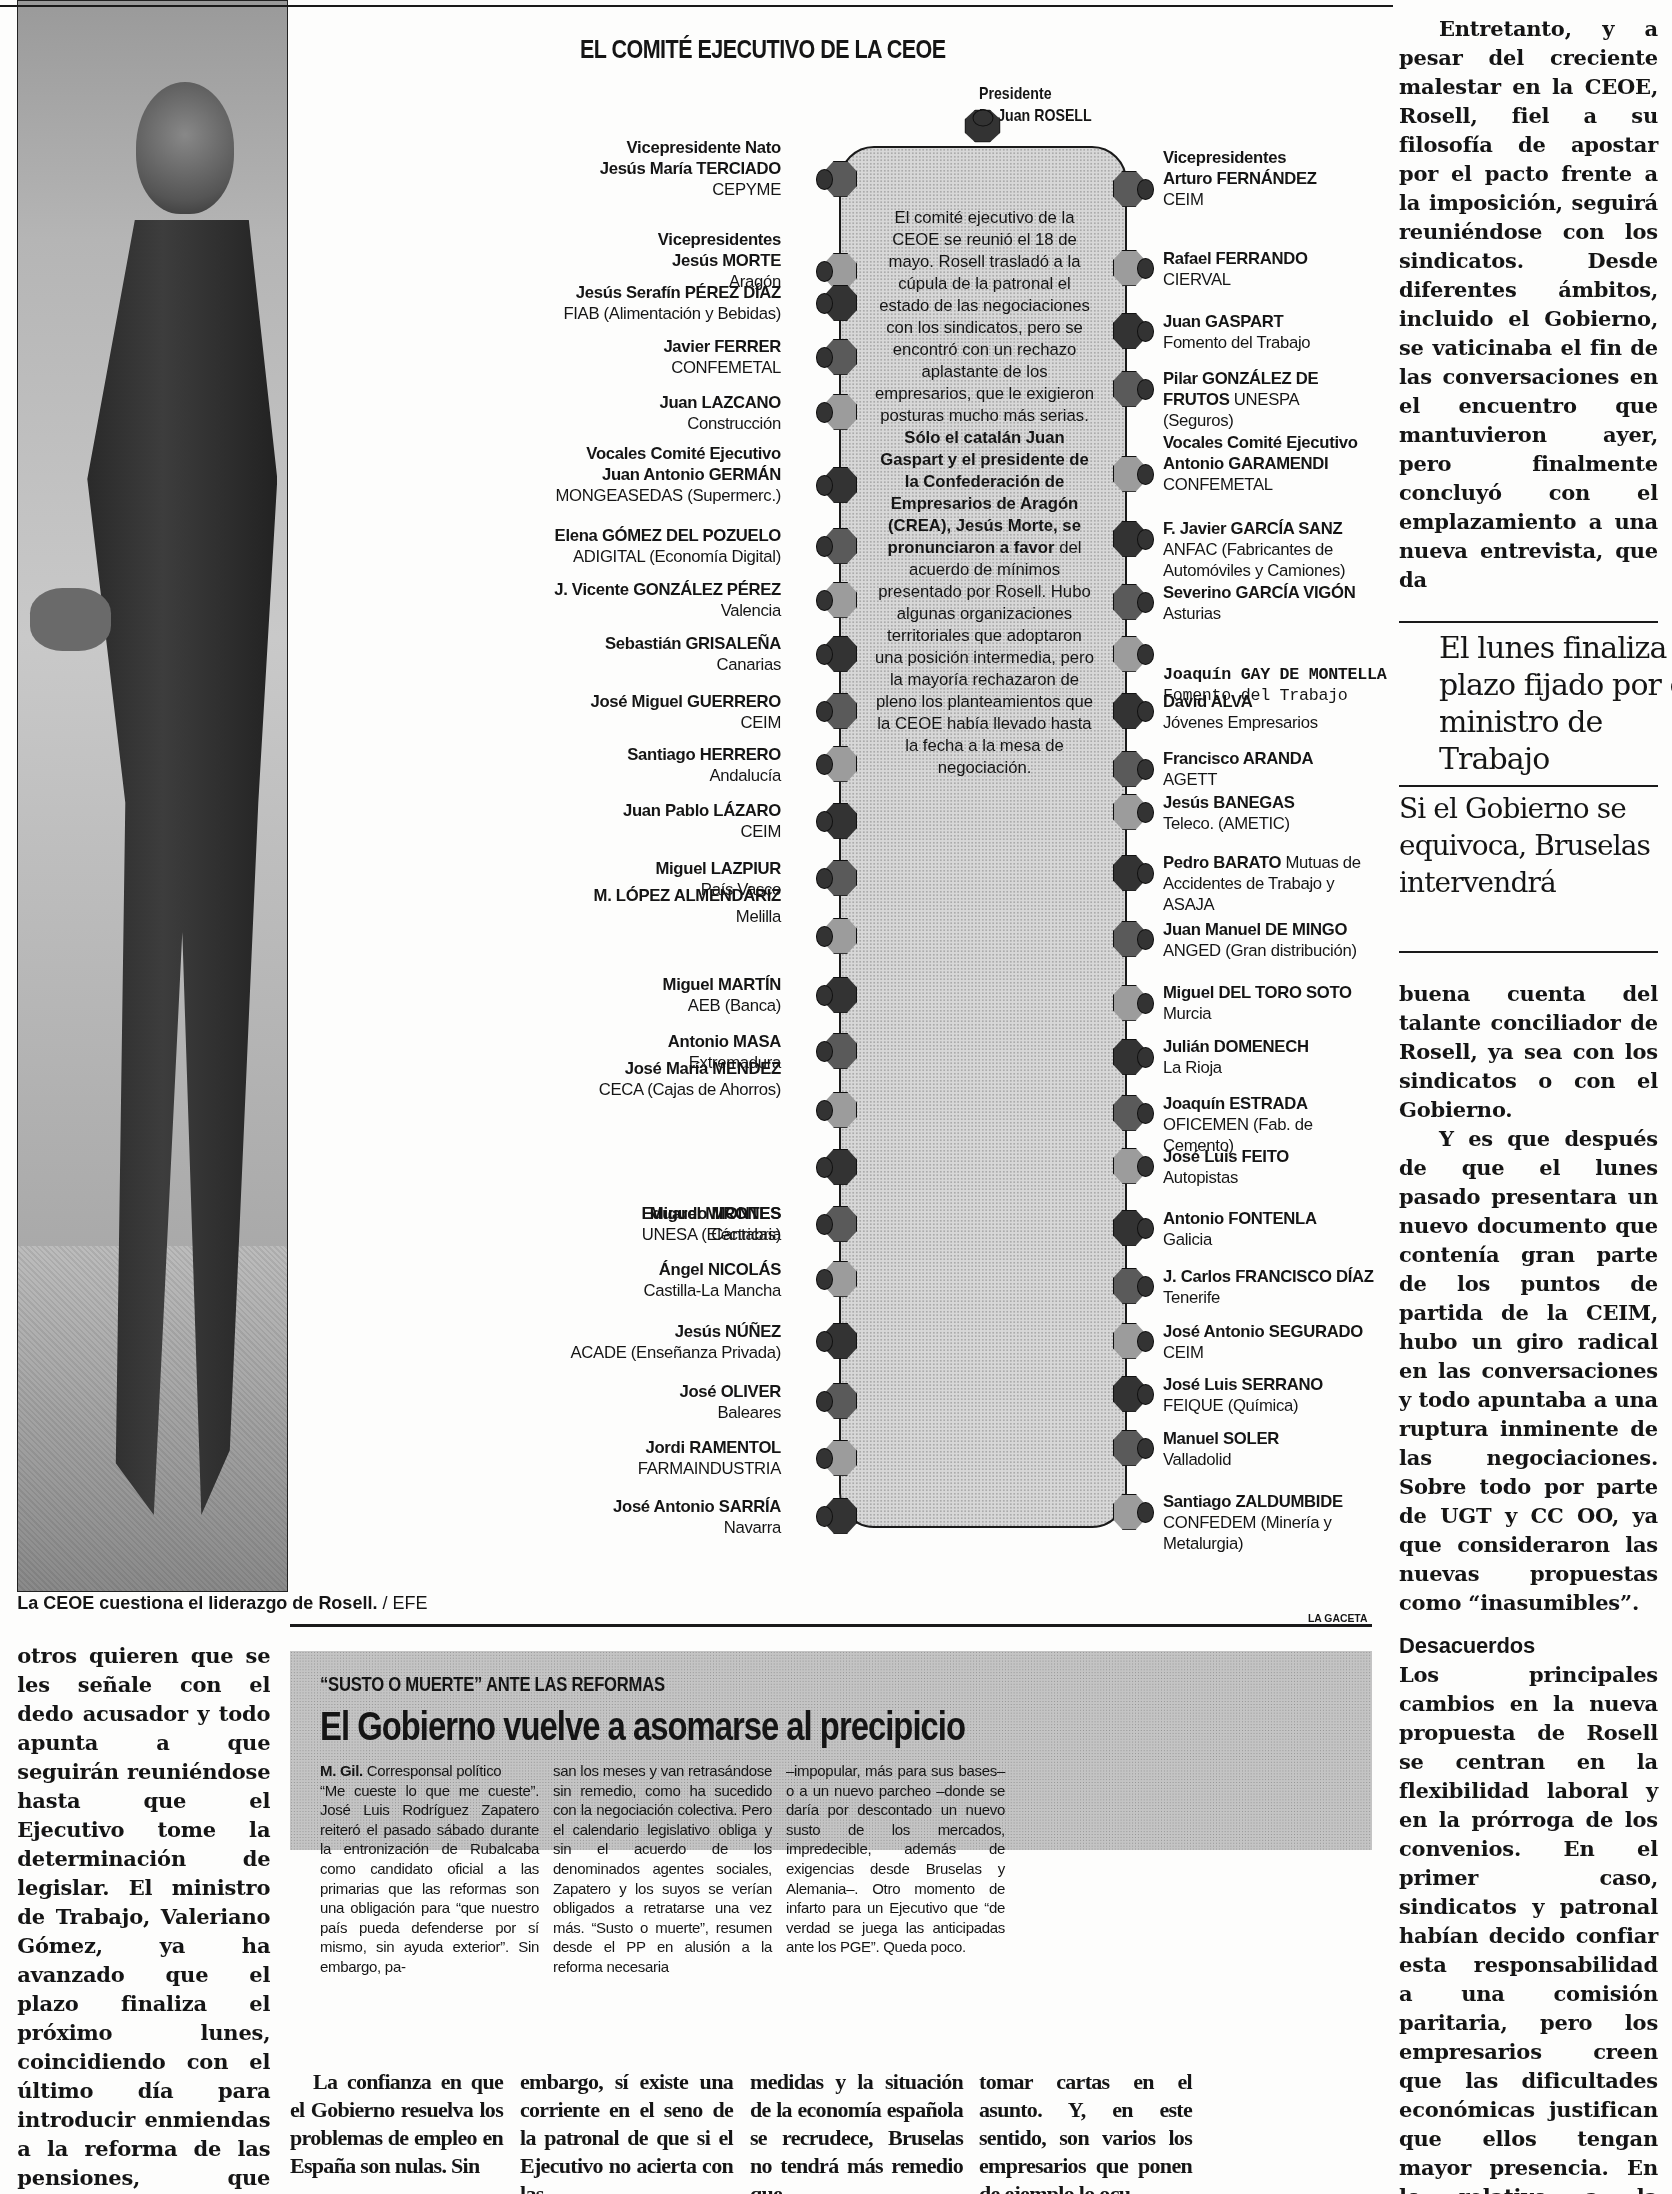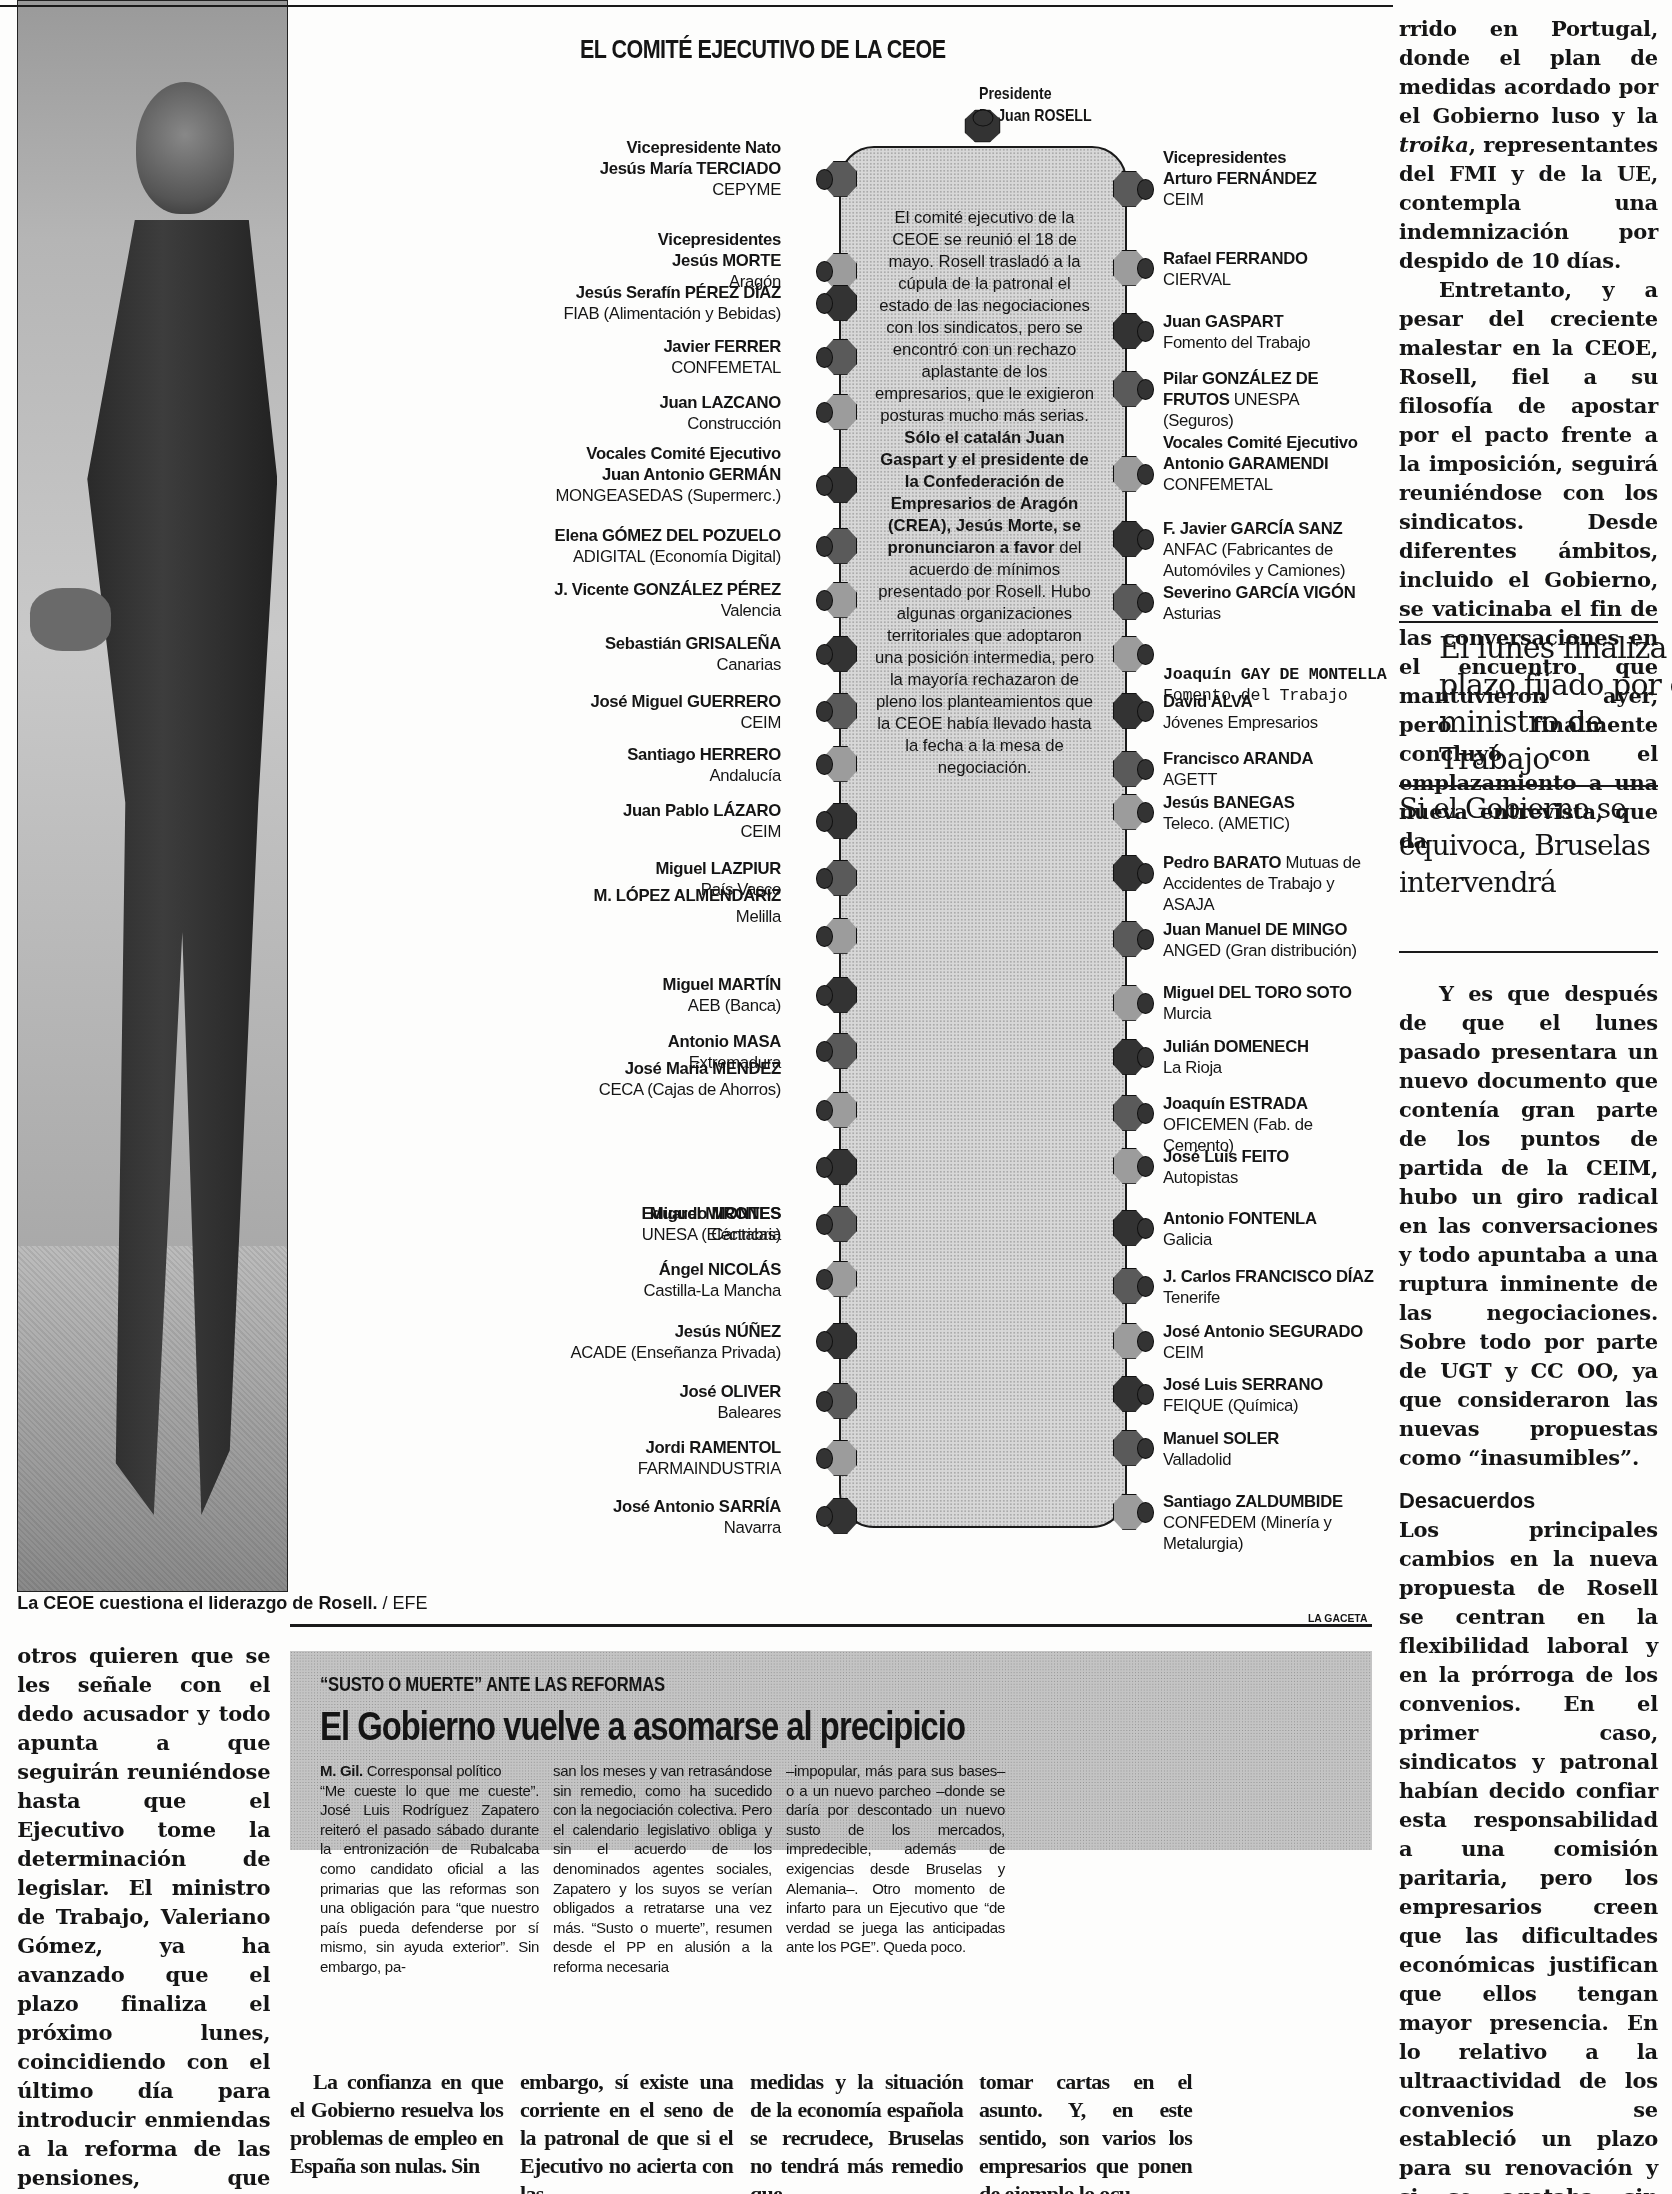--- a/index.html
+++ b/index.html
@@ -310,29 +310,29 @@
     <div class="member right" style="top: 1491px;">
       <span class="name">Santiago ZALDUMBIDE</span>
       <span class="org" style="max-width: 207px;">CONFEDEM (Minería y Metalurgia)</span>
     </div>
   </div>
 
 <div id="graphic-credit">LA GACETA</div>
 <div id="graphic-rule-bottom"></div>
 
 <div id="right-col-top" class="serif-body">
-  <p><span>rrido en Portugal, donde el plan de medidas acordado por el Gobierno luso y la </span><i>troika</i><span>, representantes del FMI y de la UE, contempla una indemnización por despido de 10 días.</span></p>
   <p class="indent">Entretanto, y a pesar del creciente malestar en la CEOE, Rosell, fiel a su filosofía de apostar por el pacto frente a la imposición, seguirá reuniéndose con los sindicatos. Desde diferentes ámbitos, incluido el Gobierno, se vaticinaba el fin de las conversaciones en el encuentro que mantuvieron ayer, pero finalmente concluyó con el emplazamiento a una nueva entrevista, que da</p>
 </div>
 <div id="right-col-rule1"></div>
 <div id="headline1">El lunes finaliza el plazo fijado por el ministro de Trabajo</div>
 <div id="right-col-rule2" style="top:785px"></div>
 <div id="headline2" style="top:790px">Si el Gobierno se equivoca, Bruselas intervendrá</div>
 <div id="right-col-rule3" style="top:951px"></div>
 <div id="right-col-mid" class="serif-body" style="top:979px">
+  <p>buena cuenta del talante conciliador de Rosell, ya sea con los sindicatos o con el Gobierno.</p>
   <p class="indent">Y es que después de que el lunes pasado presentara un nuevo documento que contenía gran parte de los puntos de partida de la CEIM, hubo un giro radical en las conversaciones y todo apuntaba a una ruptura inminente de las negociaciones. Sobre todo por parte de UGT y CC OO, ya que consideraron las nuevas propuestas como “inasumibles”.</p>
   <div id="subhead">Desacuerdos</div>
   <p>Los principales cambios en la nueva propuesta de Rosell se centran en la flexibilidad laboral y en la prórroga de los convenios. En el primer caso, sindicatos y patronal habían decido confiar esta responsabilidad a una comisión paritaria, pero los empresarios creen que las dificultades económicas justifican que ellos tengan mayor presencia. En lo relativo a la ultraactividad de los convenios se estableció un plazo para su renovación y si se agotaba sin acuerdo, se recurriría al arbitraje. Ahora la CEOE fija una vigencia de seis meses y si no hay consenso prevalecería el de ámbito sectorial.</p>
 </div>
 
 <div id="left-col" class="serif-body" style="top:1641px">
   <p>otros quieren que se les señale con el dedo acusador y todo apunta a que seguirán reuniéndose hasta que el Ejecutivo tome la determinación de legislar. El ministro de Trabajo, Valeriano Gómez, ya ha avanzado que el plazo finaliza el próximo lunes, coincidiendo con el último día para introducir enmiendas a la reforma de las pensiones, que incluye también los capítulos de mutuas y absentismo. De este modo, el Consejo de Ministros podría aprobar la nueva legislación el viernes 10.</p>
 </div>
 
 <div id="box"></div>

